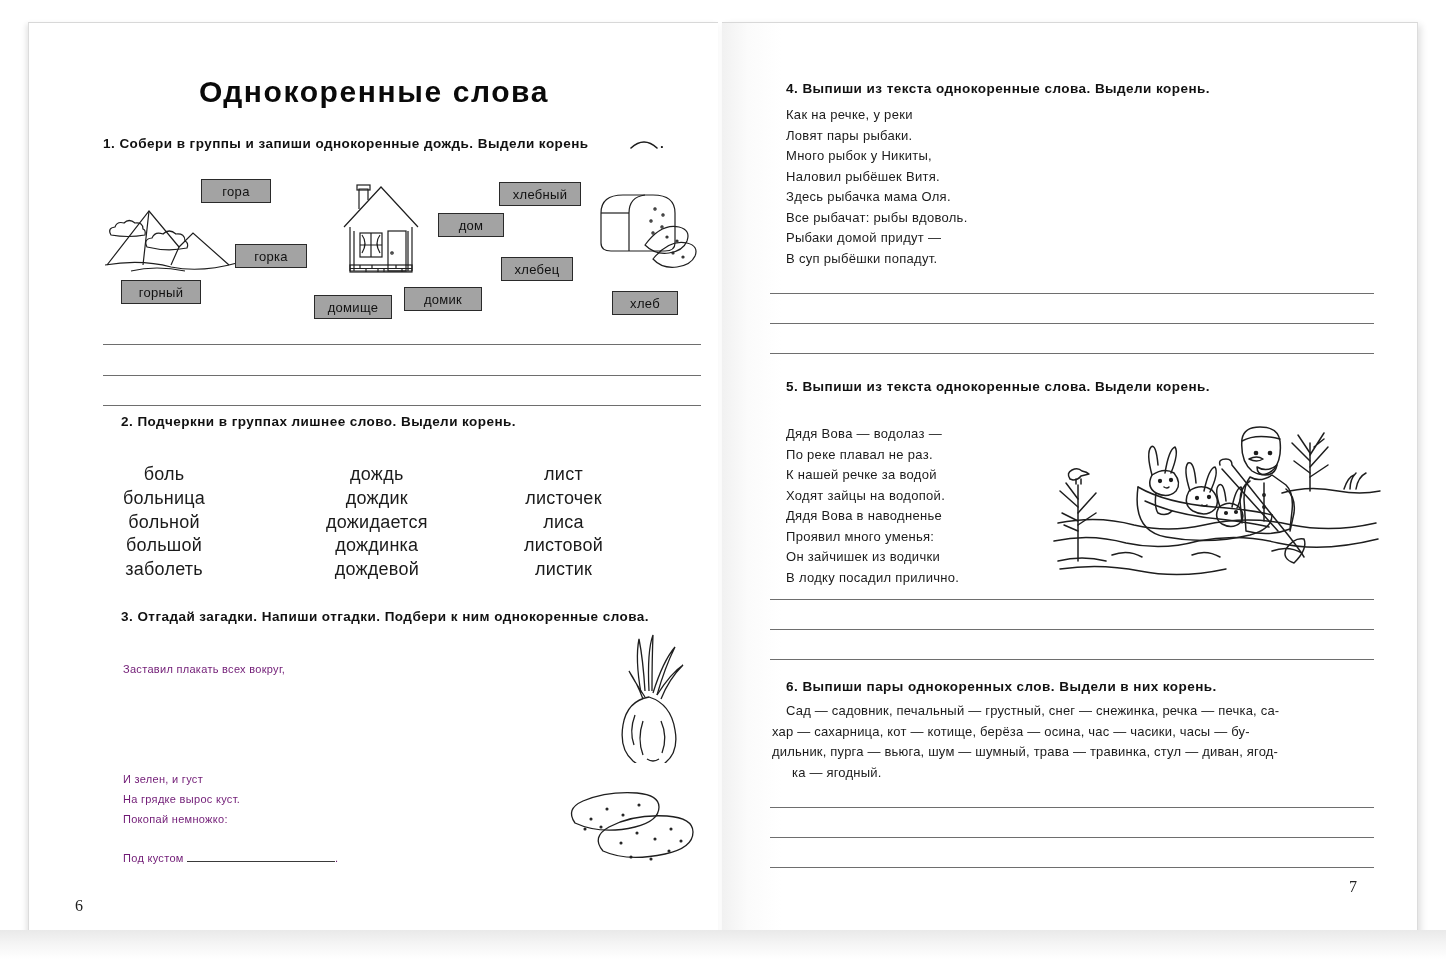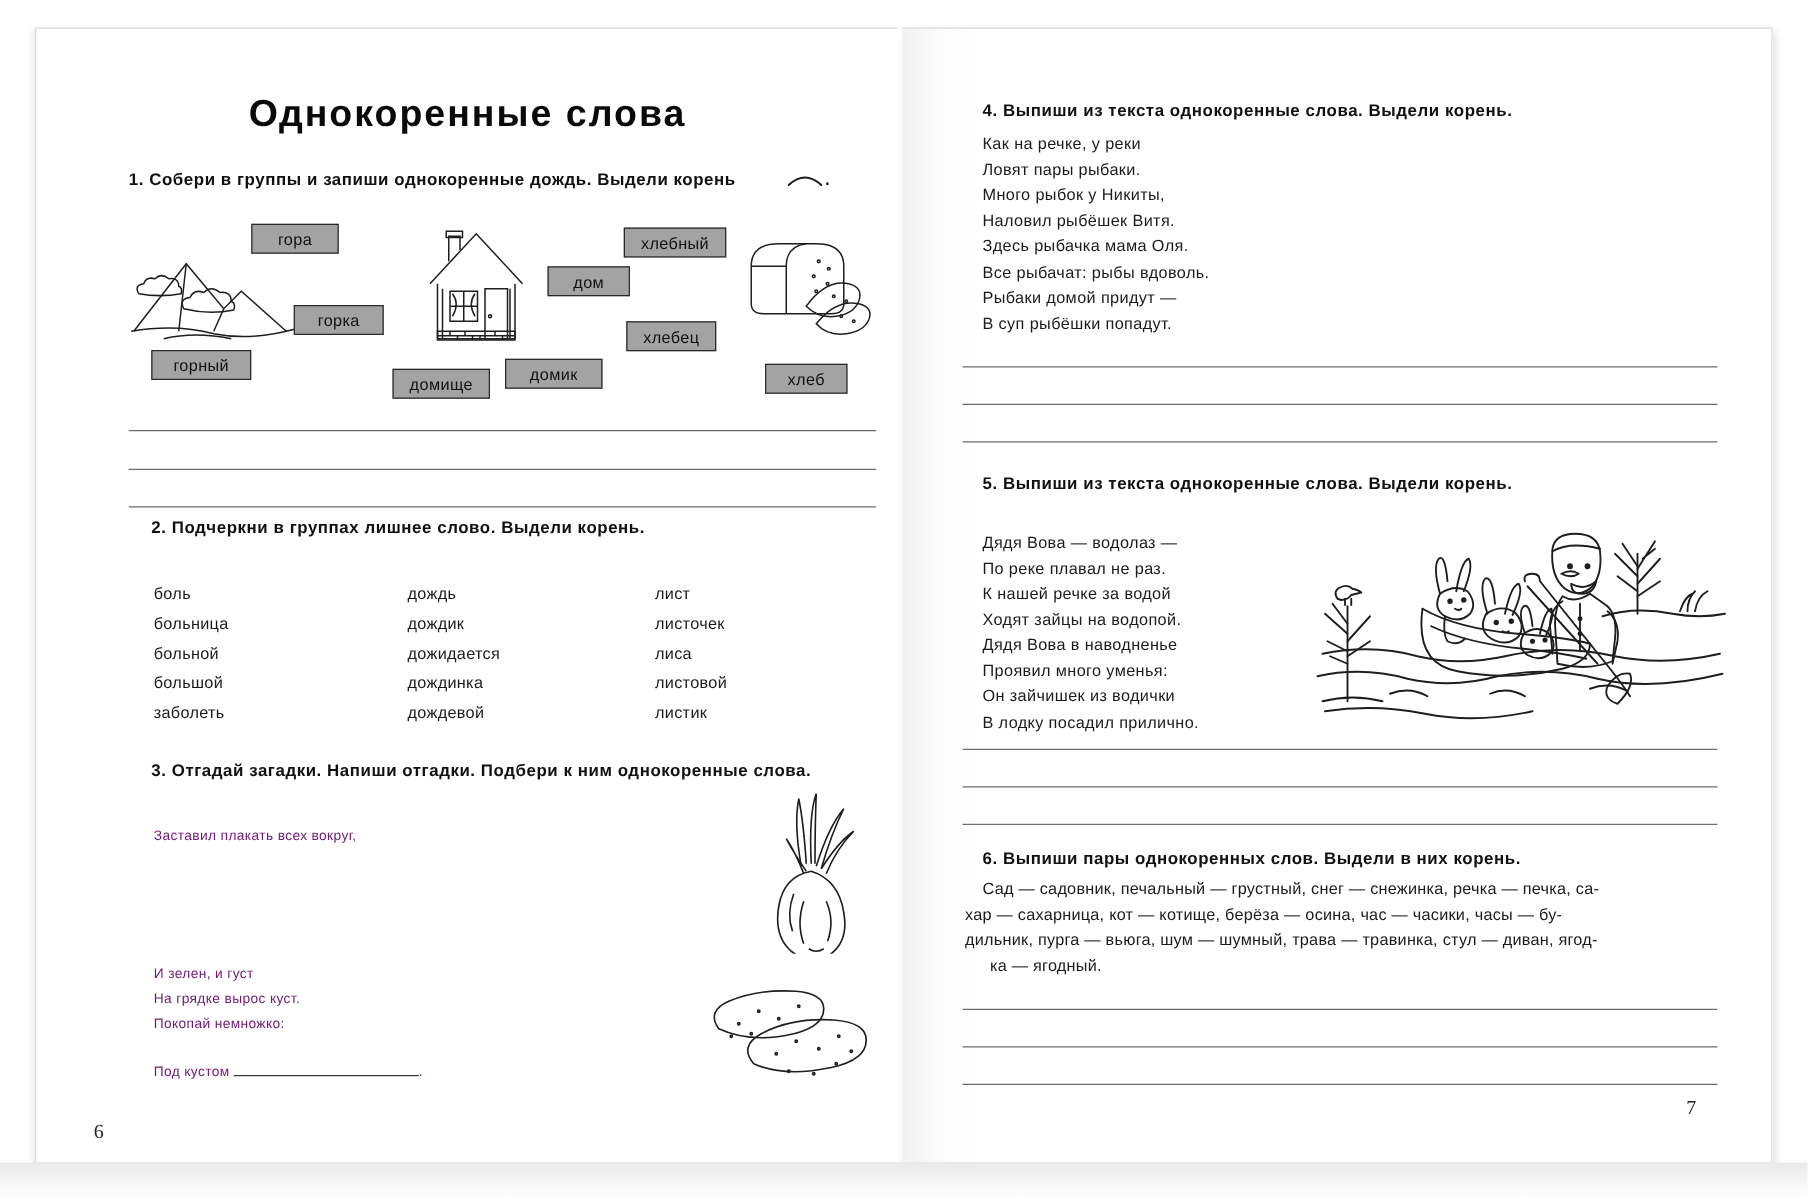--- a/index.html
+++ b/index.html
@@ -118,24 +118,25 @@
   .ruled {
     position: absolute;
     height: 1px;
     background: #6e6e6e;
   }
 
   
   #ex2-head { position: absolute; left: 92px; top: 391px; }
   .wordcol {
     position: absolute;
-    font-size: 13px;
+    font-size: 18px;
     line-height: 23.8px;
     letter-spacing: 0.25px;
     color: #1b1b1b;
+    text-align: center;
   }
   .wordcol div { white-space: nowrap; }
 
   
   #ex3-head { position: absolute; left: 92px; top: 586px; }
   .riddle {
     position: absolute;
     font-size: 11px;
     line-height: 20px;
     letter-spacing: 0.3px;

